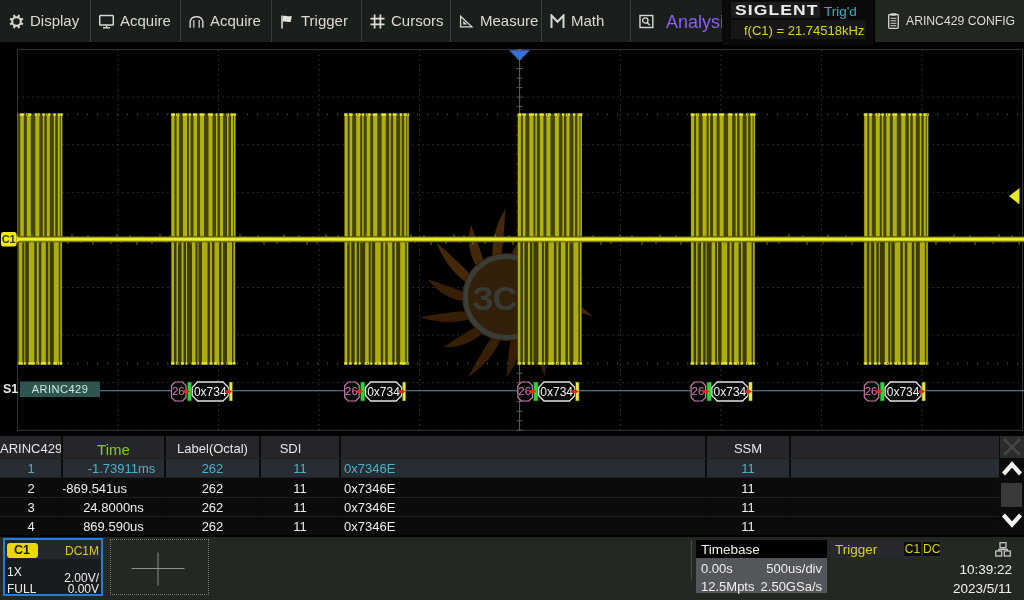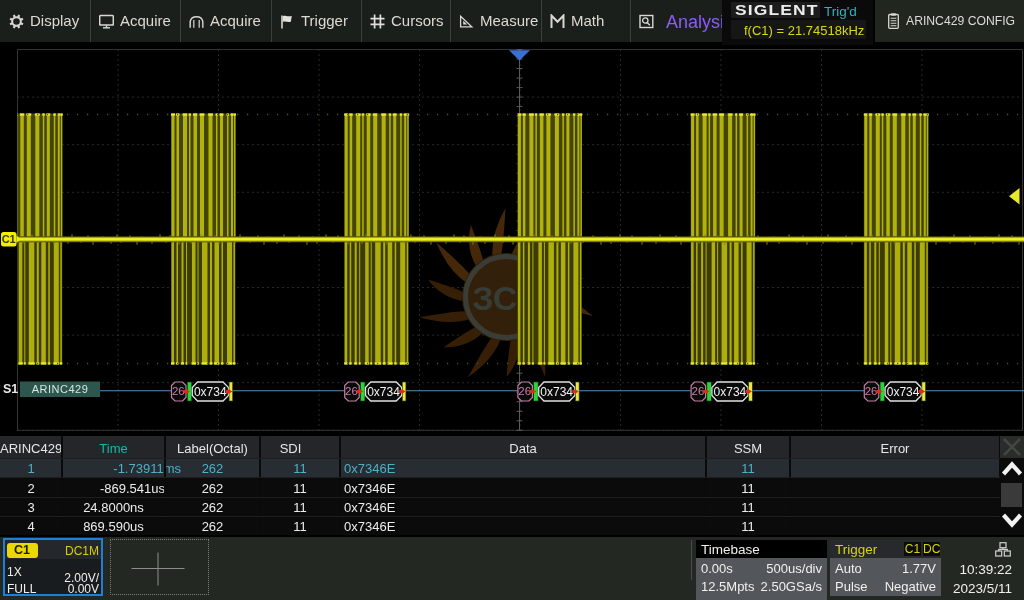--- a/index.html
+++ b/index.html
@@ -210,36 +210,34 @@
     </defs>
     <use href="#dec" x="171.5"></use>
     <use href="#dec" x="344.7"></use>
     <use href="#dec" x="517.9"></use>
     <use href="#dec" x="691.1"></use>
     <use href="#dec" x="864.3"></use>
   </svg>
 <div style="position:absolute;left:0;top:436px;width:1024px;height:99px;background:#0b0b0b">
     <div style="position:absolute;left:0;top:0;width:1000px;height:22px;background:#24262a"></div>
     <div style="position:absolute;left:0px;top:4.5px;width:62px;text-align:center;font-size:13px;color:#e6e6e6">ARINC429</div>
-    <div style="position:absolute;left:62px;top:4.5px;width:103px;text-align:center;font-size:13px;color:#14b8a6">Time</div>
+    <div style="position:absolute;left:62px;top:4.5px;width:103px;text-align:center;font-size:15px;color:#84cc16">Time</div>
     <div style="position:absolute;left:165px;top:4.5px;width:95px;text-align:center;font-size:13px;color:#e6e6e6">Label(Octal)</div>
     <div style="position:absolute;left:260px;top:4.5px;width:61px;text-align:center;font-size:13px;color:#e6e6e6">SDI</div>
-    <div style="position:absolute;left:340px;top:4.5px;width:366px;text-align:center;font-size:13px;color:#e6e6e6">Data</div>
     <div style="position:absolute;left:706px;top:4.5px;width:84px;text-align:center;font-size:13px;color:#e6e6e6">SSM</div>
-    <div style="position:absolute;left:790px;top:4.5px;width:210px;text-align:center;font-size:13px;color:#e6e6e6">Error</div>
     <div style="position:absolute;left:0;top:22px;width:1000px;height:19.3px;background:#282c33"></div>
     <div style="position:absolute;left:0px;text-align:center;width:62px;top:25.2px;font-size:13px;color:#4bb2c8">1</div>
-    <div style="position:absolute;left:62px;text-align:right;width:119px;top:25.2px;font-size:13px;color:#4bb2c8">-1.73911ms</div>
+    <div style="position:absolute;left:62px;text-align:center;width:119px;top:25.2px;font-size:13px;color:#4bb2c8">-1.73911ms</div>
     <div style="position:absolute;left:165px;text-align:center;width:95px;top:25.2px;font-size:13px;color:#4bb2c8">262</div>
     <div style="position:absolute;left:260px;text-align:center;width:80px;top:25.2px;font-size:13px;color:#4bb2c8">11</div>
     <div style="position:absolute;left:344px;text-align:left;width:362px;top:25.2px;font-size:13px;color:#4bb2c8">0x7346E</div>
     <div style="position:absolute;left:706px;text-align:center;width:84px;top:25.2px;font-size:13px;color:#4bb2c8">11</div>
     <div style="position:absolute;left:790px;text-align:center;width:210px;top:25.2px;font-size:13px;color:#4bb2c8"></div>
     <div style="position:absolute;left:0px;text-align:center;width:62px;top:44.5px;font-size:13px;color:#ececec">2</div>
-    <div style="position:absolute;left:62px;text-align:right;width:103px;top:44.5px;font-size:13px;color:#ececec">-869.541us</div>
+    <div style="position:absolute;left:62px;text-align:left;width:103px;top:44.5px;font-size:13px;color:#ececec">-869.541us</div>
     <div style="position:absolute;left:165px;text-align:center;width:95px;top:44.5px;font-size:13px;color:#ececec">262</div>
     <div style="position:absolute;left:260px;text-align:center;width:80px;top:44.5px;font-size:13px;color:#ececec">11</div>
     <div style="position:absolute;left:344px;text-align:left;width:362px;top:44.5px;font-size:13px;color:#ececec">0x7346E</div>
     <div style="position:absolute;left:706px;text-align:center;width:84px;top:44.5px;font-size:13px;color:#ececec">11</div>
     <div style="position:absolute;left:790px;text-align:center;width:210px;top:44.5px;font-size:13px;color:#ececec"></div>
     <div style="position:absolute;left:0px;text-align:center;width:62px;top:63.800000000000004px;font-size:13px;color:#ececec">3</div>
     <div style="position:absolute;left:62px;text-align:center;width:103px;top:63.800000000000004px;font-size:13px;color:#ececec">24.8000ns</div>
     <div style="position:absolute;left:165px;text-align:center;width:95px;top:63.800000000000004px;font-size:13px;color:#ececec">262</div>
     <div style="position:absolute;left:260px;text-align:center;width:80px;top:63.800000000000004px;font-size:13px;color:#ececec">11</div>
     <div style="position:absolute;left:344px;text-align:left;width:362px;top:63.800000000000004px;font-size:13px;color:#ececec">0x7346E</div>
@@ -283,37 +281,31 @@
       <div style="position:absolute;right:2px;top:42px">0.00V</div>
     </div>
     <div style="position:absolute;left:110px;top:2px;width:99px;height:56px;border:1px dotted #7a7a7a;box-sizing:border-box"></div>
     <svg width="99" height="56" style="position:absolute;left:110px;top:2px">
       <path d="M21.5 29.5 H74.5 M48 13.5 V46.5" stroke="#8e8e8e" stroke-width="1"></path>
     </svg>
     <div style="position:absolute;left:691px;top:3px;width:1px;height:40px;background:#4a4a4a"></div>
     <div style="position:absolute;left:696px;top:2.5px;width:131px;height:18px;background:#000000">
       <div style="position:absolute;left:5px;top:2px;font-size:13.5px">Timebase</div>
     </div>
-    <div style="position:absolute;left:696px;top:20.5px;width:131px;height:43px;background:#53565a">
+    <div style="position:absolute;left:696px;top:20.5px;width:131px;height:35px;background:#53565a">
       <div style="position:absolute;left:5px;top:3px">0.00s</div>
       <div style="position:absolute;right:5px;top:3px">500us/div</div>
       <div style="position:absolute;left:5px;top:21.5px">12.5Mpts</div>
       <div style="position:absolute;right:5px;top:21.5px">2.50GSa/s</div>
     </div>
     <div style="position:absolute;left:830px;top:2.5px;width:111px;height:18px;background:#28292c">
       <div style="position:absolute;left:5px;top:2px;font-size:13.5px;color:#d6d414">Trigger</div>
       <div style="position:absolute;right:20px;top:2px;width:17px;height:14px;background:#0c0c0c;color:#d6d414;font-size:12px;text-align:center;line-height:14px">C1</div>
       <div style="position:absolute;right:1px;top:2px;width:17px;height:14px;background:#0c0c0c;color:#d6d414;font-size:12px;text-align:center;line-height:14px">DC</div>
     </div>
-    <div style="position:absolute;left:830px;top:20.5px;width:111px;height:38.5px;background:#53565a">
-      <div style="position:absolute;left:5px;top:3px">Auto</div>
-      <div style="position:absolute;right:5px;top:3px">1.77V</div>
-      <div style="position:absolute;left:5px;top:21.5px">Pulse</div>
-      <div style="position:absolute;right:5px;top:21.5px">Negative</div>
-    </div>
     <svg width="16" height="15" style="position:absolute;left:995px;top:5px">
       <rect x="5" y="0.7" width="6" height="5" fill="none" stroke="#cfcfcf" stroke-width="1.2"></rect>
       <rect x="0.7" y="9" width="6" height="5" fill="none" stroke="#cfcfcf" stroke-width="1.2"></rect>
       <rect x="9.3" y="9" width="6" height="5" fill="none" stroke="#cfcfcf" stroke-width="1.2"></rect>
       <path d="M8 5.7 V7.3 M3.7 9 V7.3 H12.3 V9" fill="none" stroke="#cfcfcf" stroke-width="1.2"></path>
     </svg>
     <div style="position:absolute;right:12px;top:25px;font-size:13.5px">10:39:22</div>
     <div style="position:absolute;right:12px;top:43.5px;font-size:13.5px">2023/5/11</div>
   </div>
 </body></html>

